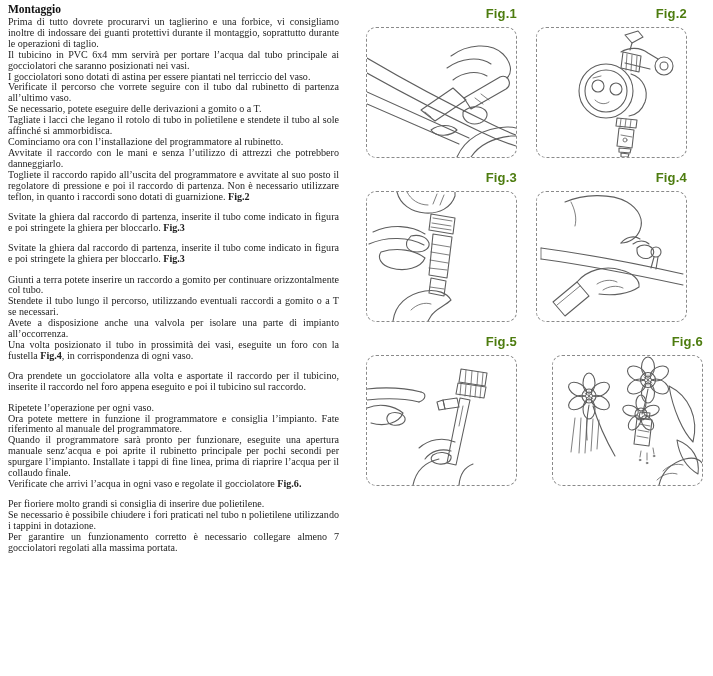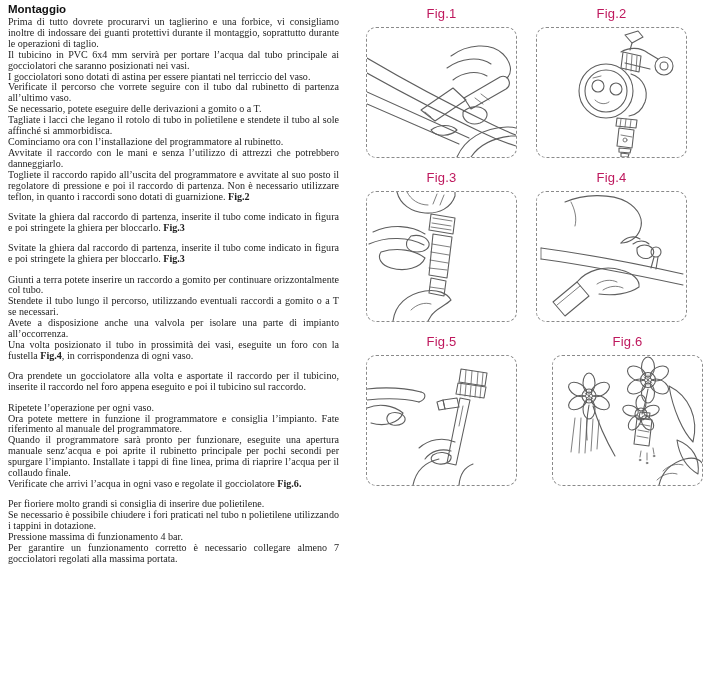--- a/index.html
+++ b/index.html
@@ -4,32 +4,32 @@
 <style>
   html,body{margin:0;padding:0;}
   body{
     width:713px;height:676px;position:relative;overflow:hidden;
     background:#ffffff;font-family:"Liberation Sans",sans-serif;
   }
   .text-col{
     position:absolute;left:8px;top:3px;width:331px;color:#1d1d1d;
   }
   .doc-title{
-    font-size:11.5px;font-weight:bold;line-height:13px;margin:0 0 1px 0;color:#111;
+    font-size:11.5px;font-weight:bold;line-height:13px;margin:0 0 1px 0;color:#111;font-family:Liberation Serif, serif;
   }
   .section{margin:0 0 9.5px 0;font-family:Liberation Serif, serif;}
   .section:last-child{margin-bottom:0;}
   .para{
     margin:0;font-size:10.1px;line-height:10.9px;text-align:justify;
     color:#1d1d1d;
   }
   .para .b{font-weight:bold;}
   .fig-cell{position:absolute;width:151px;}
   .fig-label{
-    text-align:center;font-size:13px;font-weight:normal;color:#be185d;
+    text-align:right;font-size:13px;font-weight:bold;color:#4d7c0f;
     height:16px;line-height:16px;margin-bottom:5px;letter-spacing:0.2px;
   }
   .fig-box{
     height:129px;border:1.5px dashed #8a8a8a;border-radius:10px;
     background:#ffffff;overflow:hidden;
   }
   .fig-box svg{display:block;width:100%;height:100%;}
   .lineart{stroke:#5f5f5f;stroke-width:1.1;fill:none;stroke-linecap:round;stroke-linejoin:round;}
   .lineart .thin{stroke-width:0.8;}
 </style>
@@ -67,21 +67,20 @@
       </div>
       <div class="section">
         <p class="para"><span>Ripetete l’operazione per ogni vaso.</span></p>
         <p class="para"><span>Ora potete mettere in funzione il programmatore e consiglia l’impianto. Fate riferimento al manuale del programmatore.</span></p>
         <p class="para"><span>Quando il programmatore sarà pronto per funzionare, eseguite una apertura manuale senz’acqua e poi aprite il rubinetto principale per pochi secondi per spurgare l’impianto. Installate i tappi di fine linea, prima di riaprire l’acqua per il collaudo finale.</span></p>
         <p class="para"><span>Verificate che arrivi l’acqua in ogni vaso e regolate il gocciolatore </span><span class="b">Fig.6.</span></p>
       </div>
       <div class="section">
         <p class="para"><span>Per fioriere molto grandi si consiglia di inserire due polietilene.</span></p>
         <p class="para"><span>Se necessario è possibile chiudere i fori praticati nel tubo n polietilene utilizzando i tappini in dotazione.</span></p>
-        <p class="para"><span>Pressione massima di funzionamento 4 bar.</span></p>
         <p class="para"><span>Per garantire un funzionamento corretto è necessario collegare almeno 7 gocciolatori regolati alla massima portata.</span></p>
       </div>
     </div>
 </div>
 
 <div class="fig-cell" style="left:366px;top:6px;">
   <div class="fig-label">Fig.1</div>
   <div class="fig-box">
     <svg viewBox="0 0 149 129" class="lineart">
       <path d="M0 30 C 34 50 78 74 118 93 C 130 99 141 104 149 107"></path>

